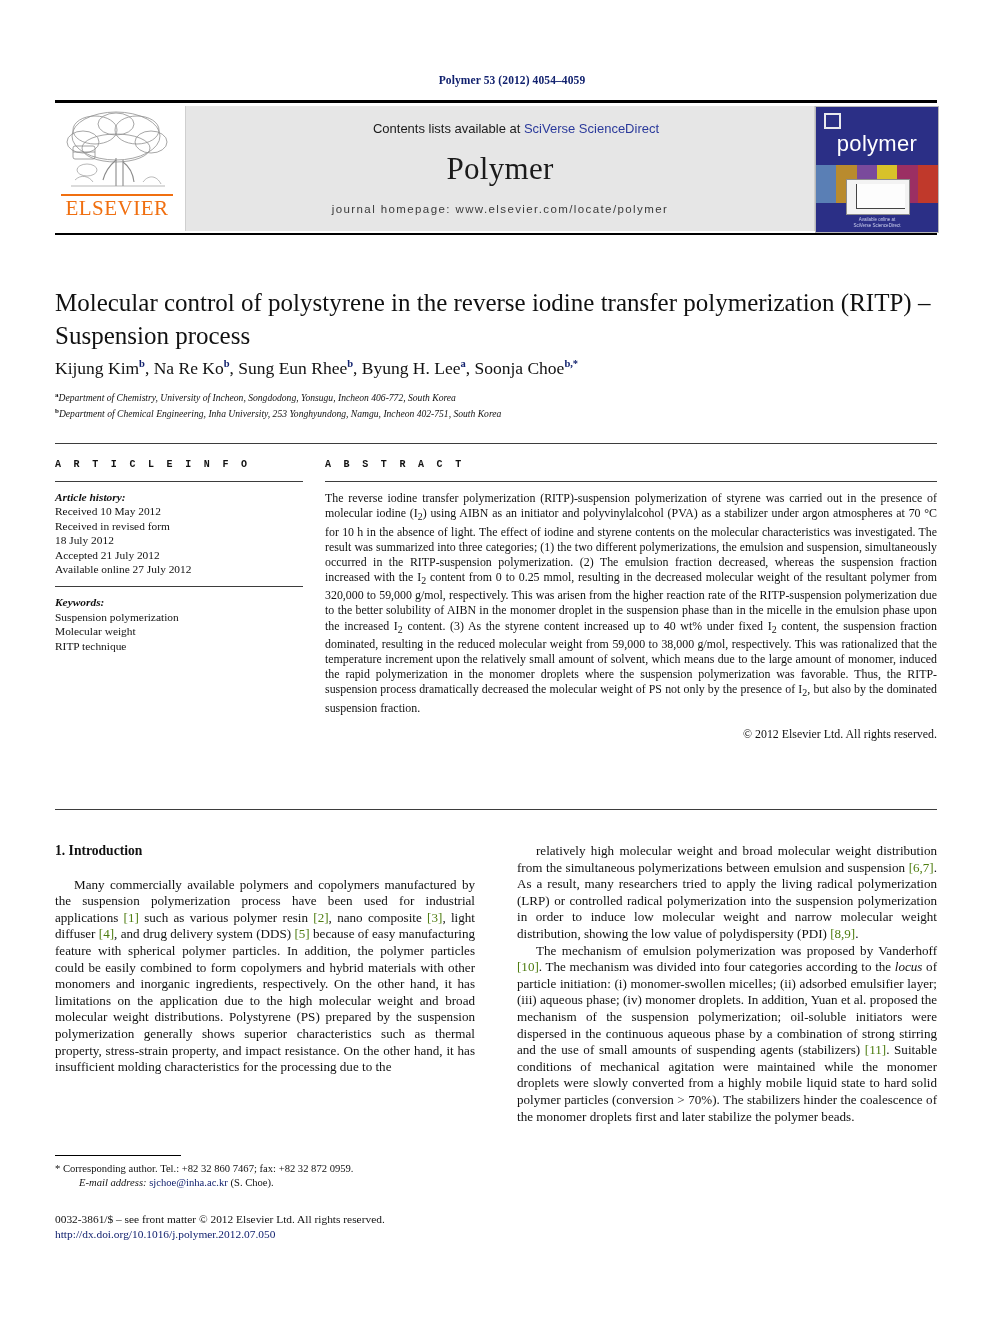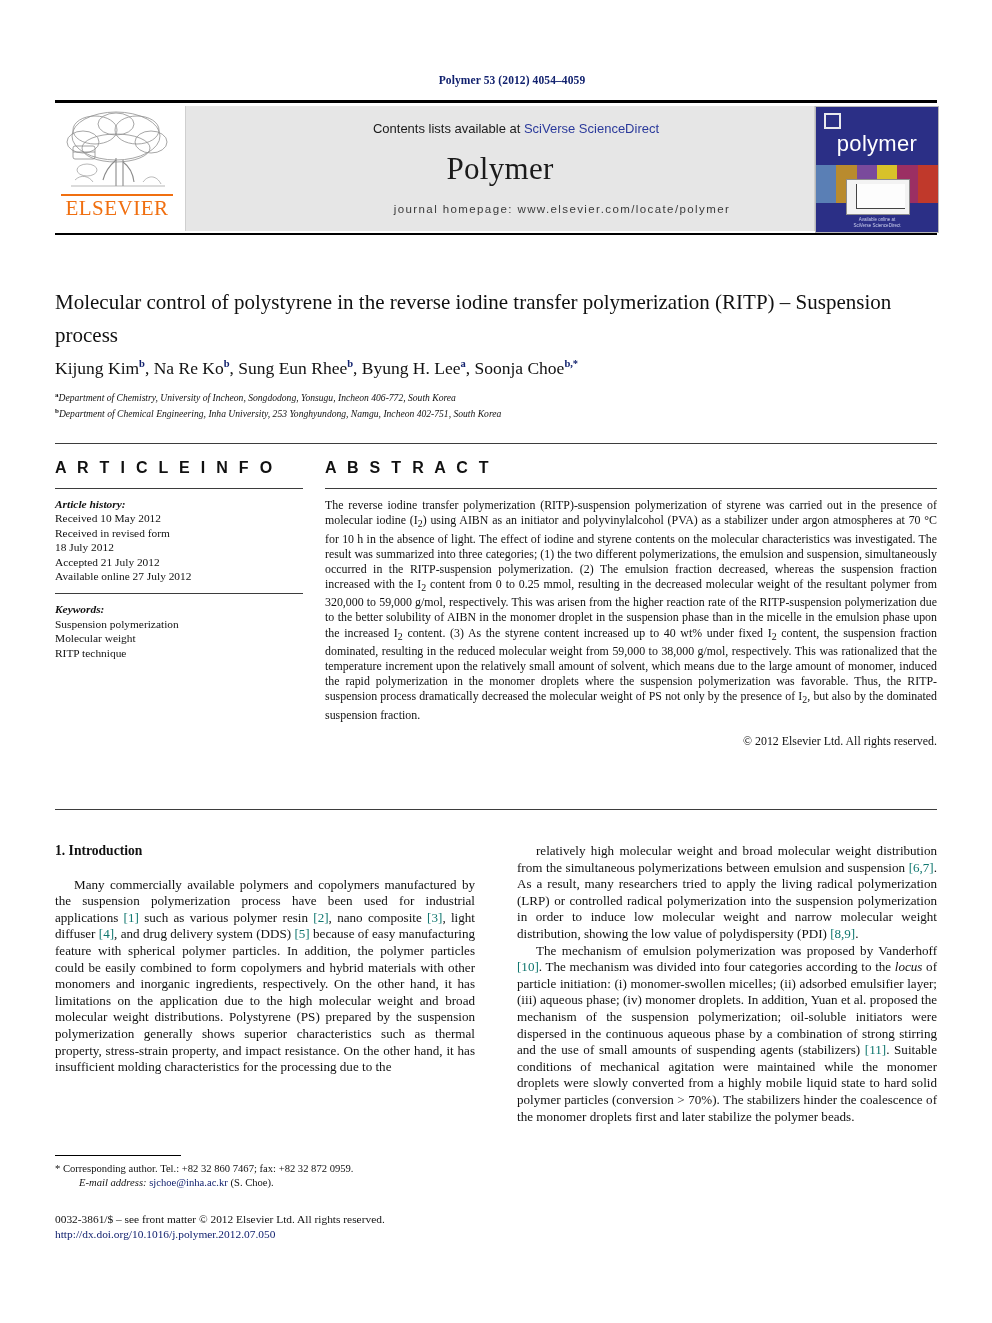--- a/index.html
+++ b/index.html
@@ -116,21 +116,21 @@
     width: 628px;
     text-align: center;
     font-family: "Liberation Serif", serif;
     font-size: 31px;
     color: #1a1a1a;
     letter-spacing: .3px;
   }
   .homepage {
     position: absolute;
     left: 0; top: 97px;
-    width: 752px;
+    width: 628px;
     text-align: center;
     font-family: "Liberation Sans", sans-serif;
     font-size: 11.5px;
     color: #3a3a3a;
     letter-spacing: 1.4px;
   }
 
   .cover-box {
     position: absolute;
     left: 760px; top: 6px;
@@ -203,21 +203,21 @@
     line-height: 6px;
   }
 
   
   .title {
     position: absolute;
     left: 55px;
     top: 286px;
     width: 880px;
     font-family: "Liberation Serif", serif;
-    font-size: 21px;
+    font-size: 25px;
     line-height: 33px;
     color: #111;
   }
   .authors {
     position: absolute;
     left: 55px;
     top: 358px;
     width: 880px;
     font-family: "Liberation Serif", serif;
     font-size: 17.5px;
@@ -263,22 +263,22 @@
     top: 459px;
     width: 248px;
   }
   .col-abs {
     position: absolute;
     left: 325px;
     top: 459px;
     width: 612px;
   }
   .sec-head {
-    font-family: Liberation Sans, sans-serif;
-    font-size: 16px;
+    font-family: Liberation Mono, monospace;
+    font-size: 10px;
     font-weight: bold;
     letter-spacing: 3.3px;
     color: #111;
   }
   .hr-thin {
     height: 1px;
     background: #3d3d3d;
     margin-top: 11px;
   }
   .hr-thin2 {
@@ -326,21 +326,21 @@
     color: #111;
   }
   .body-left  { left: 55px;  }
   .body-right { left: 517px; }
   .sec-title {
     font-size: 13.6px;
     font-weight: bold;
     margin: 0 0 17px 0;
   }
   .body-col p { margin: 0; text-indent: 19px; }
-  .ref { color: #0f766e; }
+  .ref { color: #4d7c0f; }
   .it { font-style: italic; }
 
   
   .foot-rule {
     position: absolute;
     left: 55px;
     top: 1155px;
     width: 126px;
     height: 1px;
     background: #000;

